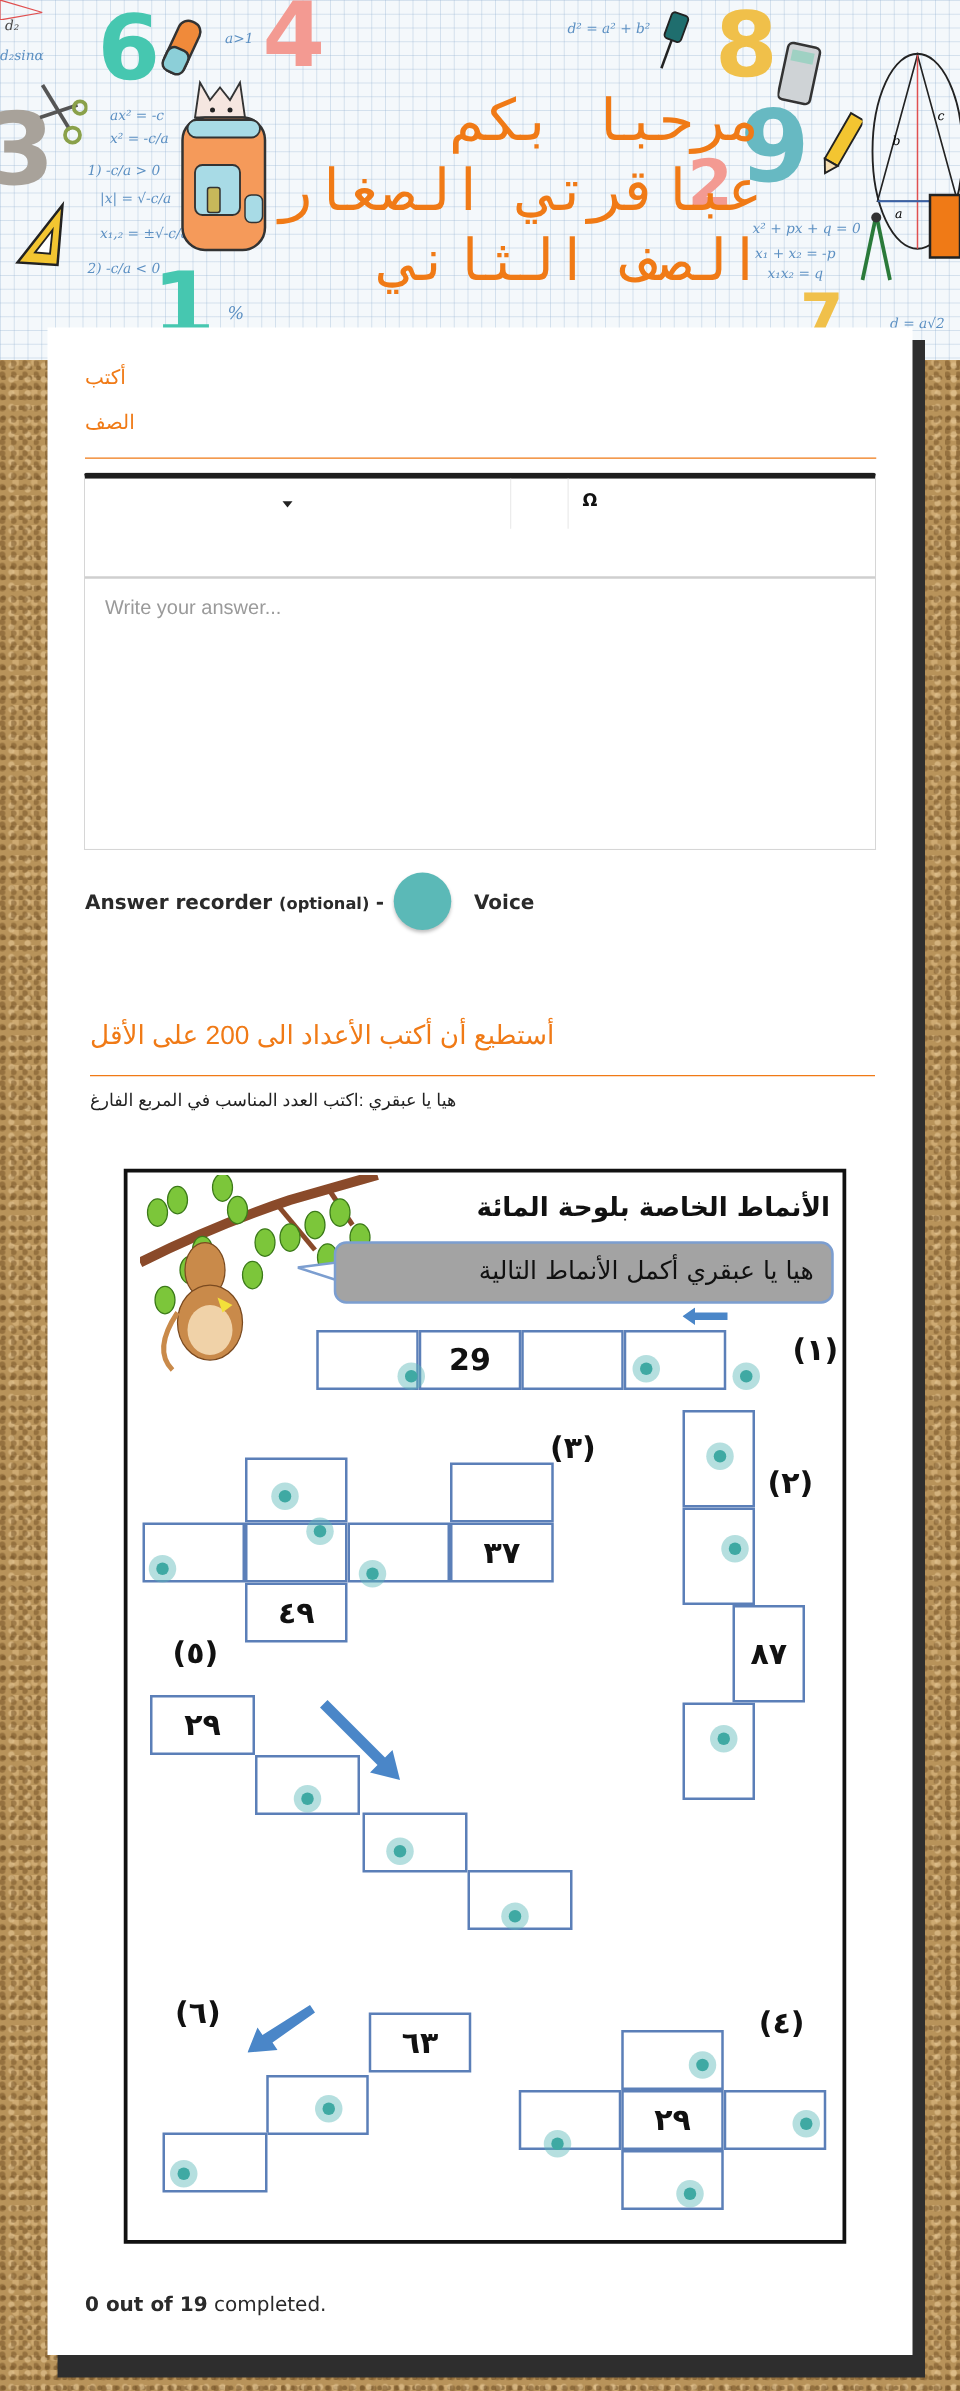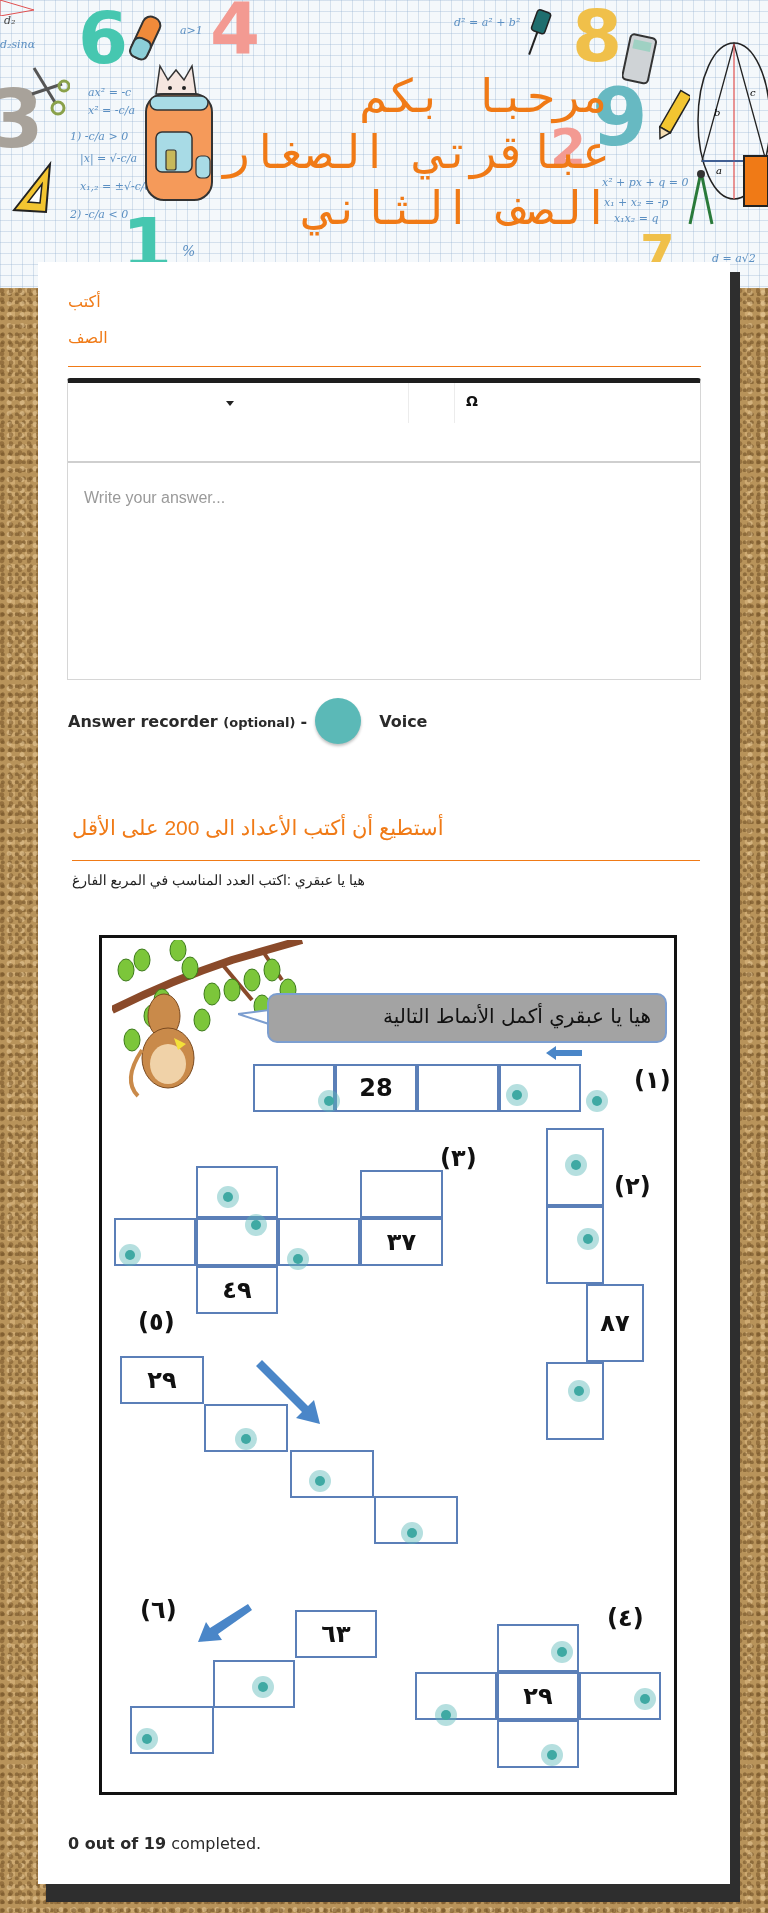--- a/index.html
+++ b/index.html
@@ -60,21 +60,21 @@
   }
   .toolbar { position: relative; height: 80px; border-bottom: 2px solid #cfcfcf; }
   .tb-select { position: absolute; left: 0; top: 0; width: 341px; height: 40px; border-right: 1px solid #ececec; }
   .tb-caret { position: absolute; left: 158px; top: 18px; width: 0; height: 0;
     border-left: 4px solid transparent; border-right: 4px solid transparent; border-top: 5px solid #222; }
   .tb-blank { position: absolute; left: 341px; top: 0; width: 46px; height: 40px; border-right: 1px solid #ececec; }
   .tb-omega { position: absolute; left: 398px; top: 10px; font-family: "DejaVu Sans", sans-serif; font-weight: bold; font-size: 14px; color: #111; }
   .answer-area {
     position: absolute; left: 0; top: 80px; width: 100%; height: 215px;
     border: none; outline: none; resize: none; padding: 15px 16px;
-    font-family: "Liberation Sans", sans-serif; font-size: 16px; color: #333; background: transparent; margin-top: 11px;
+    font-family: "Liberation Sans", sans-serif; font-size: 16px; color: #333; background: transparent;
   }
   .answer-area::placeholder { color: #9a9a9a; }
 
   .recorder { position: absolute; left: 68px; top: 696px; height: 50px; display: flex; align-items: center; }
   .rec-label { font-family: "DejaVu Sans", sans-serif; font-weight: bold; font-size: 16px; color: #2a2a2a; }
   .rec-opt { font-size: 13px; }
   .rec-dash { font-family: "DejaVu Sans", sans-serif; font-weight: bold; font-size: 16px; color: #2a2a2a; margin-left: 5px; }
   .rec-btn { width: 46px; height: 46px; border-radius: 50%; background: #5bb9b7; margin-left: 8px; box-shadow: 0 2px 3px rgba(0,0,0,0.25); border: none; cursor: pointer; }
   .rec-voice { font-family: "DejaVu Sans", sans-serif; font-weight: bold; font-size: 16px; color: #2a2a2a; margin-left: 18px; }
 
@@ -284,34 +284,35 @@
       <ellipse cx="40" cy="76" rx="8" ry="11"></ellipse>
         <ellipse cx="50" cy="60" rx="8" ry="11"></ellipse>
     </g>
     <ellipse cx="52" cy="76" rx="16" ry="22" fill="#c98a4a" stroke="#7a4a20"></ellipse>
     <ellipse cx="56" cy="118" rx="26" ry="30" fill="#c98a4a" stroke="#7a4a20"></ellipse>
     <ellipse cx="56" cy="124" rx="18" ry="20" fill="#f0d2a8"></ellipse>
     <path d="M30 110 Q10 140 26 156" stroke="#c98a4a" stroke-width="4" fill="none"></path>
     <path d="M62 98 L74 104 L66 110 Z" fill="#f3e03a"></path>
   </svg>
 
+  <div class="ws-title">الأنماط الخاصة بلوحة المائة</div>
   <svg class="ws-bubble-tail" viewBox="0 0 32 20">
     <path d="M31 2 L0 6 L31 16" fill="#fff" stroke="#7c9ed0" stroke-width="2"></path>
   </svg>
   <div class="ws-bubble">
     <span class="ws-bubble-text">هيا يا عبقري أكمل الأنماط التالية</span>
   </div>
 
   <svg style="position:absolute;left:444px;top:108px;" width="40" height="14" viewBox="0 0 40 14">
     <path d="M0 7 L10 0 L10 4 L36 4 L36 10 L10 10 L10 14 Z" fill="#4a86c8"></path>
   </svg>
   <span class="pnum" style="left:532px;top:128px;">(١)</span>
   <div class="box" style="left:151px;top:126px;width:82px;height:48px;"></div>
   <div class="box" style="left:233px;top:126px;width:82px;height:48px;">
-    <span class="box-num">28</span>
+    <span class="box-num">29</span>
   </div>
   <div class="box" style="left:315px;top:126px;width:82px;height:48px;"></div>
   <div class="box" style="left:397px;top:126px;width:82px;height:48px;"></div>
   <span class="dot" style="left:216px;top:152px;"></span>
   <span class="dot" style="left:404px;top:146px;"></span>
   <span class="dot" style="left:484px;top:152px;"></span>
 
   <span class="pnum" style="left:512px;top:234px;">(٢)</span>
   <div class="box" style="left:444px;top:190px;width:58px;height:78px;"></div>
   <div class="box" style="left:444px;top:268px;width:58px;height:78px;"></div>

